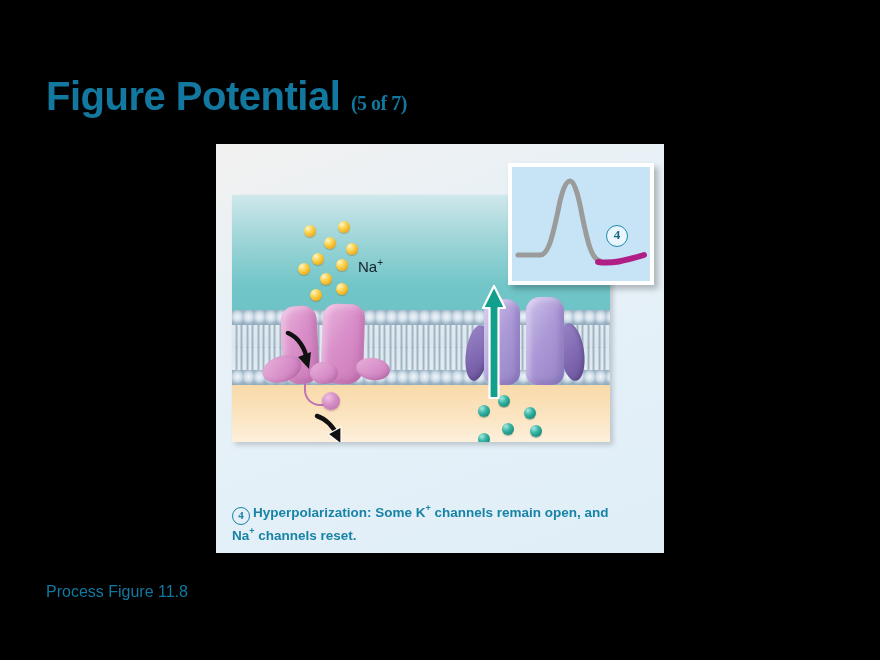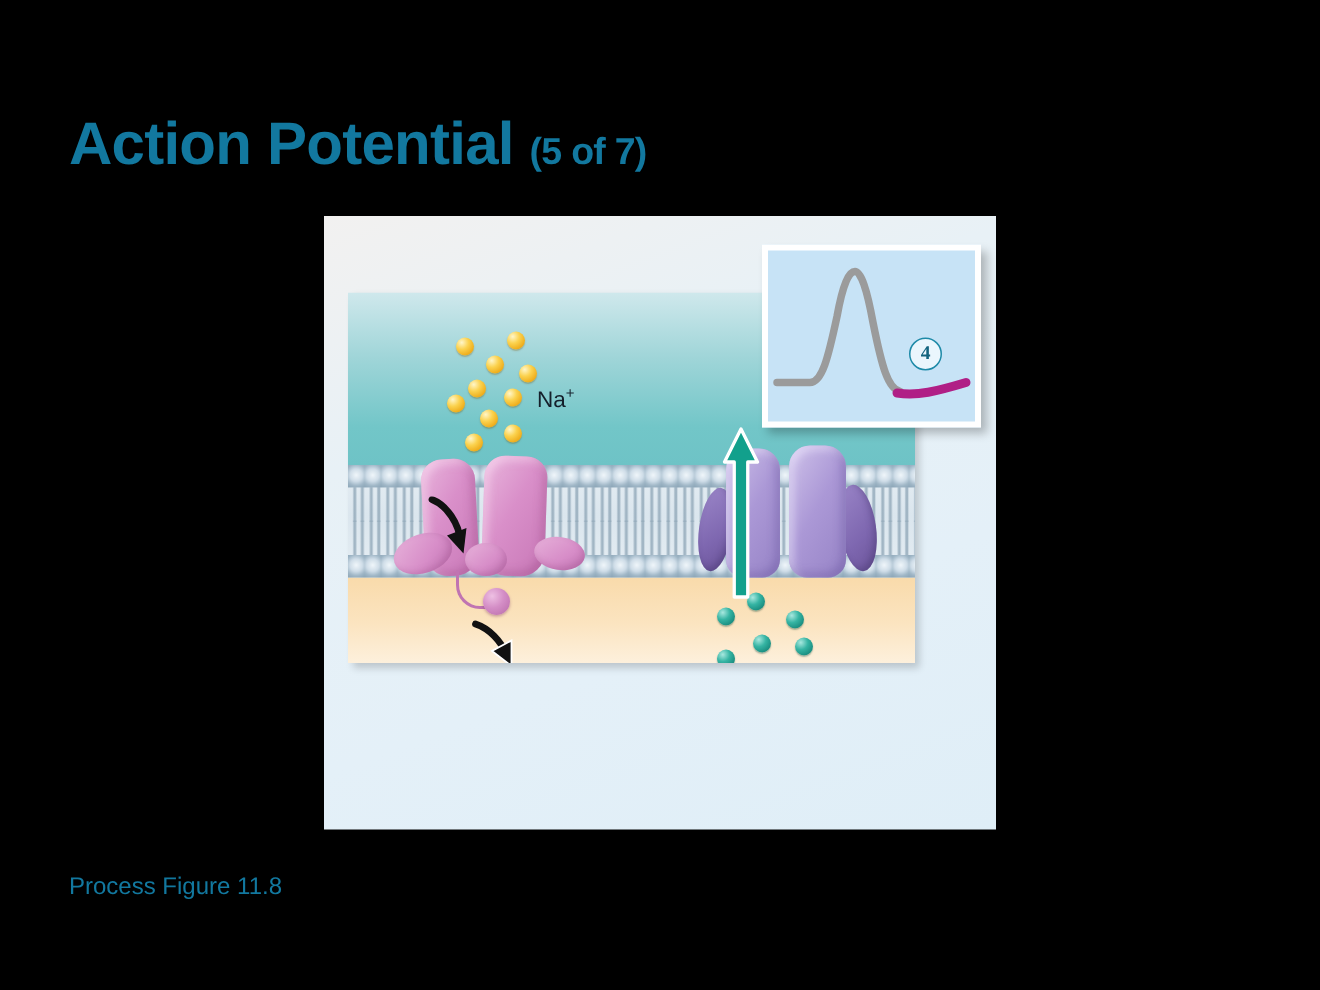--- a/index.html
+++ b/index.html
@@ -21,21 +21,21 @@
     left: 46px;
     top: 76px;
     font-size: 40px;
     font-weight: bold;
     color: #12789f;
     letter-spacing: -0.5px;
     white-space: nowrap;
     line-height: 1;
   }
   #slide-title .title-main { font-size: 40px; }
-  #slide-title .title-sub  { font-size: 25px; }
+  #slide-title .title-sub  { font-size: 20px; font-family: Liberation Serif, serif; }
 
   
   #figure-credit {
     position: absolute;
     left: 46px;
     top: 583px;
     font-size: 16px;
     font-weight: normal;
     color: #12789f;
     white-space: nowrap;
@@ -238,21 +238,21 @@
     font-family: "Liberation Serif", serif;
     margin-right: 3px;
     vertical-align: -2px;
   }
   #figure-caption sup { font-size: 9px; }
 </style>
 </head>
 <body>
 
 <div id="slide-title">
-  <span class="title-main">Action Potential</span>
+  <span class="title-main">Figure Potential</span>
   <span class="title-sub">(5 of 7)</span>
 </div>
 
 <div id="figure-panel">
 
   <div id="membrane-illustration">
 
     <div class="ecf"></div>
     <div class="icf"></div>
 
@@ -323,16 +323,20 @@
 
   <div id="inset-graph">
     <svg width="138" height="114" viewBox="0 0 138 114">
       <path d="M6 88 L 28 88 C 36 88, 40 72, 46 44 C 50 22, 54 14, 58 14
                C 62 14, 66 26, 70 48 C 76 78, 80 92, 88 94" stroke="#9b9b9b" stroke-width="5" fill="none" stroke-linecap="round" stroke-linejoin="round"></path>
       <path d="M86 95 C 100 97, 112 94, 132 88" stroke="#b01f86" stroke-width="6" fill="none" stroke-linecap="round"></path>
     </svg>
     <div id="step-badge-inset">4</div>
   </div>
 
+  <div id="figure-caption">
+    <span id="caption-badge">4</span><span>Hyperpolarization:</span><span> Some K</span><sup>+</sup><span> channels remain</span>
+    <span>open, and Na</span><sup>+</sup><span> channels reset.</span>
+  </div>
 
 </div>
 
 <div id="figure-credit">Process Figure 11.8</div>
 
 </body></html>

